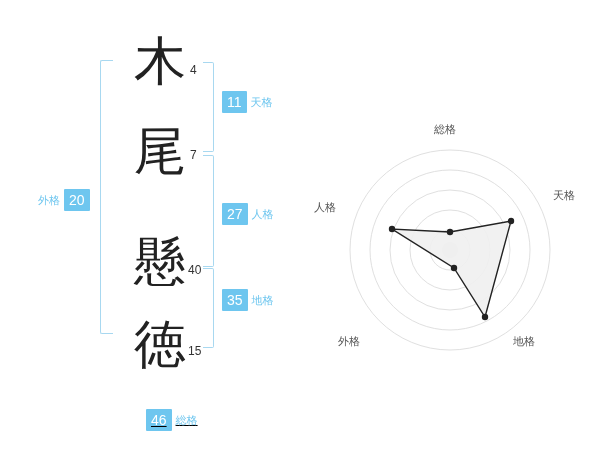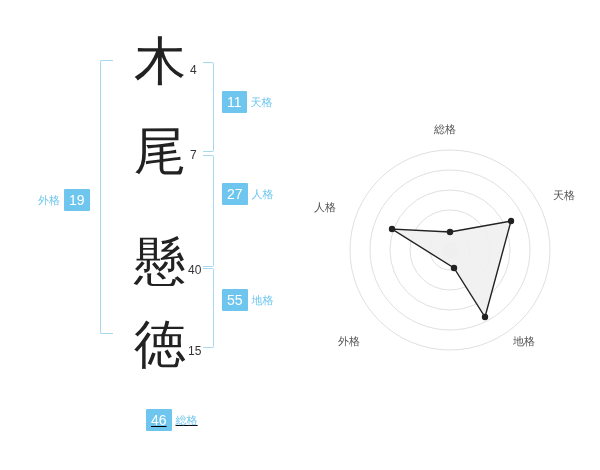--- a/index.html
+++ b/index.html
@@ -107,21 +107,21 @@
 <body>
 
 <div id="root">
 
   <div class="name-panel">
 
     <div class="bracket br-outer" style="left:100px; top:60px; width:12px; height:272px;"></div>
 
     <div class="tag left-lbl" style="left:38px; top:190px;">
       <span class="lbl">外格</span>
-      <span class="box">19</span>
+      <span class="box">20</span>
     </div>
 
     <div class="kanji" style="left:130px; top:35px;">木</div>
     <div class="stroke-num" style="left:190px; top:63px;">4</div>
 
     <div class="kanji" style="left:130px; top:125px;">尾</div>
     <div class="stroke-num" style="left:190px; top:148px;">7</div>
 
     <div class="kanji" style="left:130px; top:235px;">懸</div>
     <div class="stroke-num" style="left:188px; top:263px;">40</div>
@@ -129,28 +129,28 @@
     <div class="kanji" style="left:130px; top:318px;">徳</div>
     <div class="stroke-num" style="left:188px; top:344px;">15</div>
 
     <div class="bracket br-right" style="left:203px; top:62px; width:10px; height:88px;"></div>
     <div class="tag" style="left:222px; top:92px;">
       <span class="box">11</span>
       <span class="lbl">天格</span>
     </div>
 
     <div class="bracket br-right" style="left:203px; top:155px; width:10px; height:110px;"></div>
-    <div class="tag" style="left:222px; top:184px;">
+    <div class="tag" style="left:222px; top:204px;">
       <span class="box">27</span>
       <span class="lbl">人格</span>
     </div>
 
     <div class="bracket br-right" style="left:203px; top:268px; width:10px; height:78px;"></div>
     <div class="tag" style="left:222px; top:290px;">
-      <span class="box">55</span>
+      <span class="box">35</span>
       <span class="lbl">地格</span>
     </div>
 
     <div class="tag" style="left:146px; top:410px;text-decoration:underline;">
       <span class="box">46</span>
       <span class="lbl">総格</span>
     </div>
 
   </div>
 

